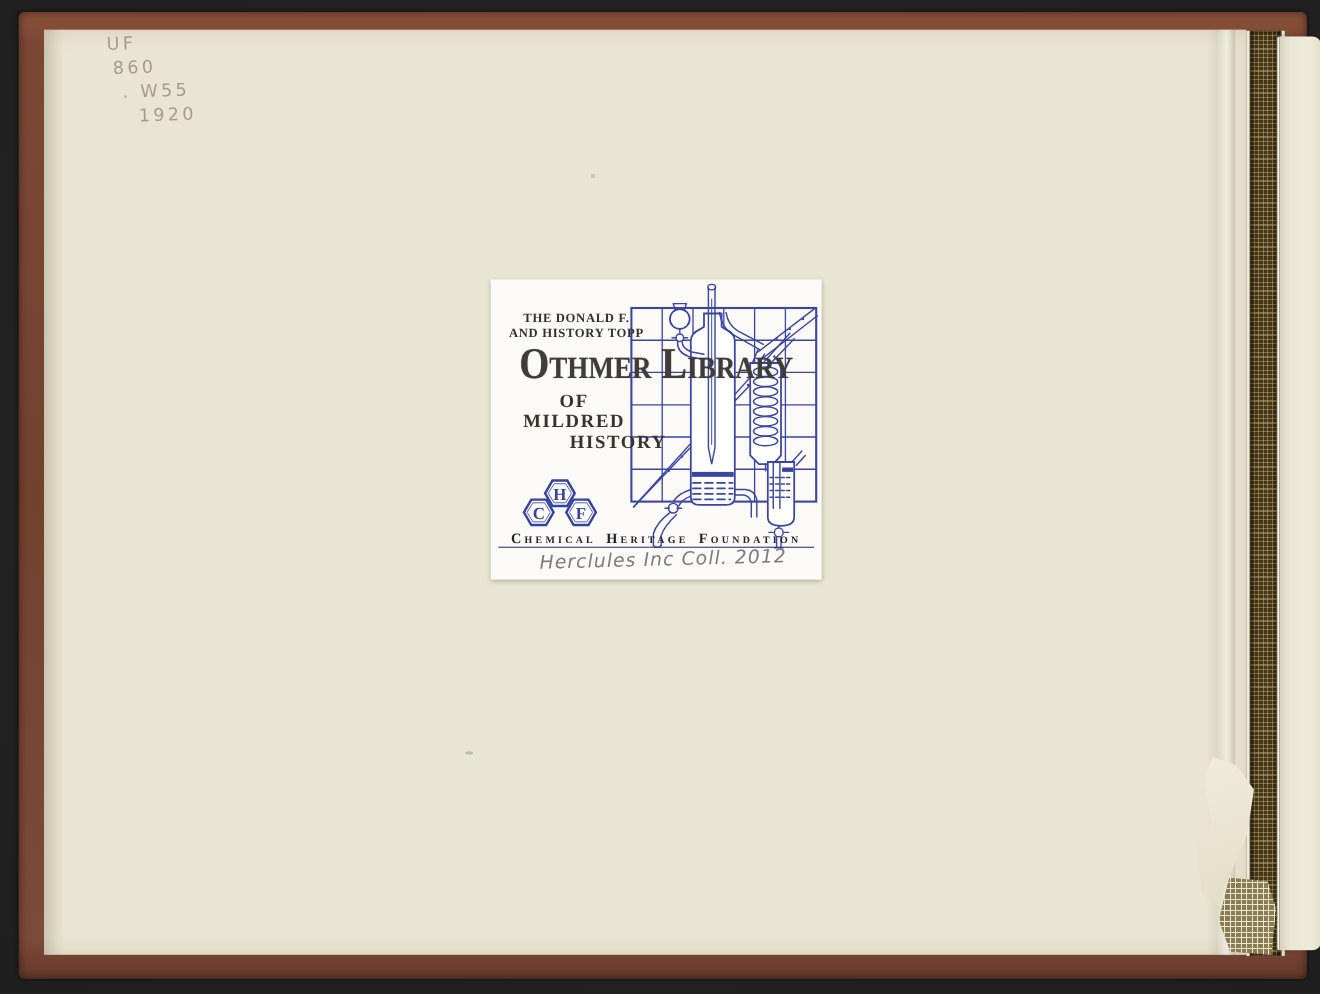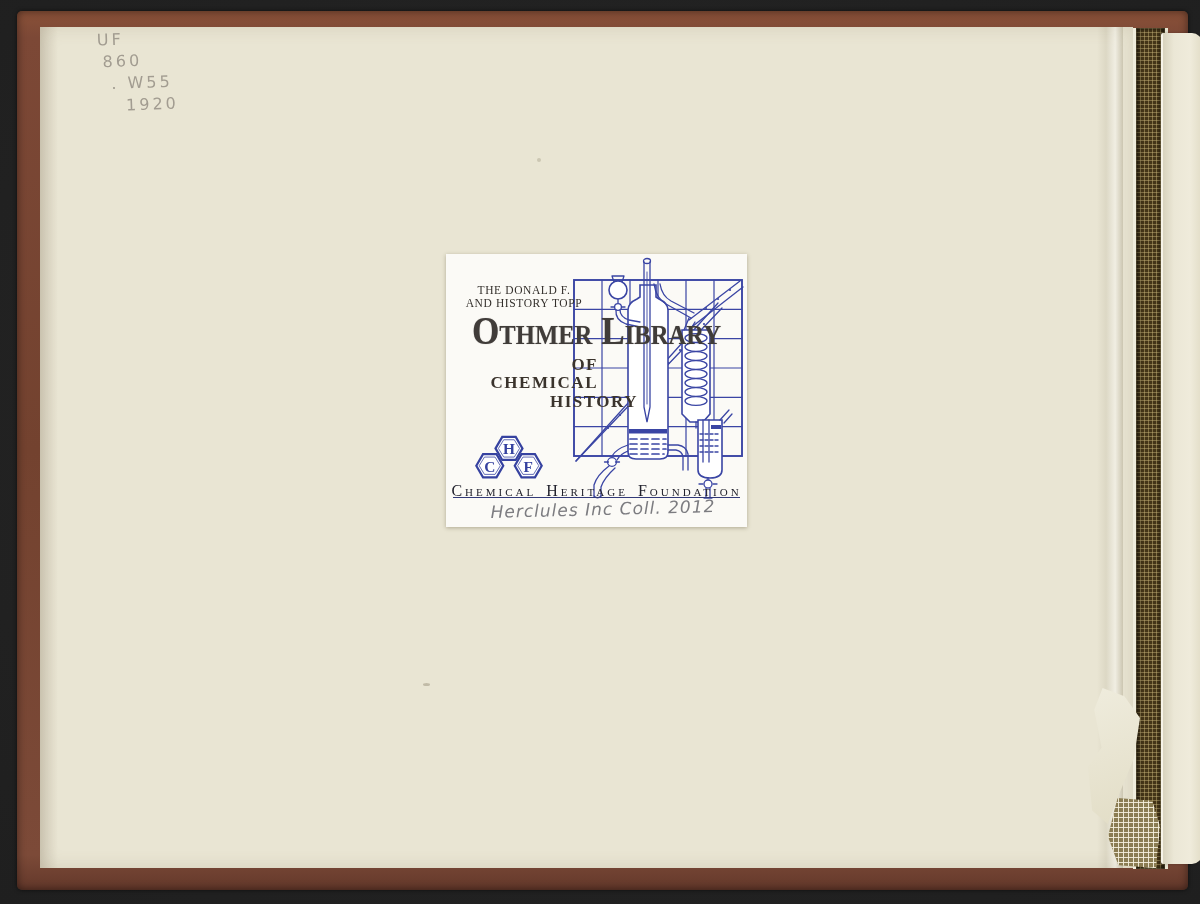--- a/index.html
+++ b/index.html
@@ -74,42 +74,42 @@
     box-shadow:-2px 0 3px rgba(0,0,0,.25);
   }
   
   .bookplate{
     position:absolute;left:446px;top:254px;width:301px;height:273px;z-index:5;
     background:#fbfaf6;
     box-shadow:0 1px 4px rgba(90,80,50,.4);
   }
   .plate-donor{
     position:absolute;left:6px;top:30px;width:144px;z-index:6;
-    text-align:center;font-size:11.5px;font-weight:normal;line-height:13px;
+    text-align:center;font-size:11.5px;font-weight:bold;line-height:13px;
     letter-spacing:.6px;color:#332f2b;
   }
   .plate-title{
     position:absolute;left:0;top:57px;width:100%;z-index:6;
     text-align:center;white-space:nowrap;
     font-variant:small-caps;font-weight:bold;font-size:40px;line-height:40px;
     color:#403c39;transform:scaleX(.88);transform-origin:50% 50%;
     text-shadow:0 0 1px rgba(40,36,32,.4);
   }
   .plate-sub{
-    position:absolute;left:0;width:152px;z-index:6;text-align:right;
+    position:absolute;left:0;width:152px;z-index:6;text-align:center;
     font-size:17px;font-weight:600;letter-spacing:1.5px;color:#3a332c;
   }
   .sub-of{top:101px;}
   .sub-chem{top:119px;}
   .sub-hist{top:138px;padding-left:40px;}
   .plate-art{position:absolute;left:124px;top:2px;width:174px;height:246px;z-index:1;}
   .chf-logo{position:absolute;left:22px;top:180px;width:82px;height:50px;z-index:4;}
   .org-line{
     position:absolute;left:4px;right:4px;top:228px;z-index:6;text-align:center;
-    font-variant:small-caps;font-weight:normal;font-size:16px;
+    font-variant:small-caps;font-weight:bold;font-size:13px;
     letter-spacing:3px;word-spacing:3px;color:#23232e;white-space:nowrap;
   }
   .org-rule{position:absolute;left:7px;right:7px;top:243px;border-top:1.6px solid #323a78;z-index:6;}
   .plate-note{
     position:absolute;left:24px;top:245px;width:266px;z-index:7;text-align:center;
     font-family:"DejaVu Sans",sans-serif;font-style:italic;font-size:17px;
     color:#7c7c80;letter-spacing:1px;transform:rotate(-1.5deg);white-space:nowrap;
   }
 </style>
 </head>
@@ -241,21 +241,21 @@
   </svg>
 
   <div class="plate-donor">
     <div>THE DONALD F.</div>
     <div>AND HISTORY TOPP</div>
   </div>
 
   <div class="plate-title">Othmer Library</div>
 
   <div class="plate-sub sub-of">OF</div>
-  <div class="plate-sub sub-chem">CHEMICAL</div>
+  <div class="plate-sub sub-chem">MILDRED</div>
   <div class="plate-sub sub-hist">HISTORY</div>
 
   <svg class="chf-logo" viewBox="0 0 84 52">
     <g fill="#ffffff" stroke="#3642a0" stroke-width="2.3">
       <polygon points="28,15 35,3 49,3 56,15 49,27 35,27"></polygon>
       <polygon points="8,33 15,21 29,21 36,33 29,45 15,45"></polygon>
       <polygon points="48,33 55,21 69,21 76,33 69,45 55,45"></polygon>
     </g>
     <g fill="none" stroke="#3642a0" stroke-width="0.8">
       <polygon points="31,15 36.5,6 47.5,6 53,15 47.5,24 36.5,24"></polygon>

